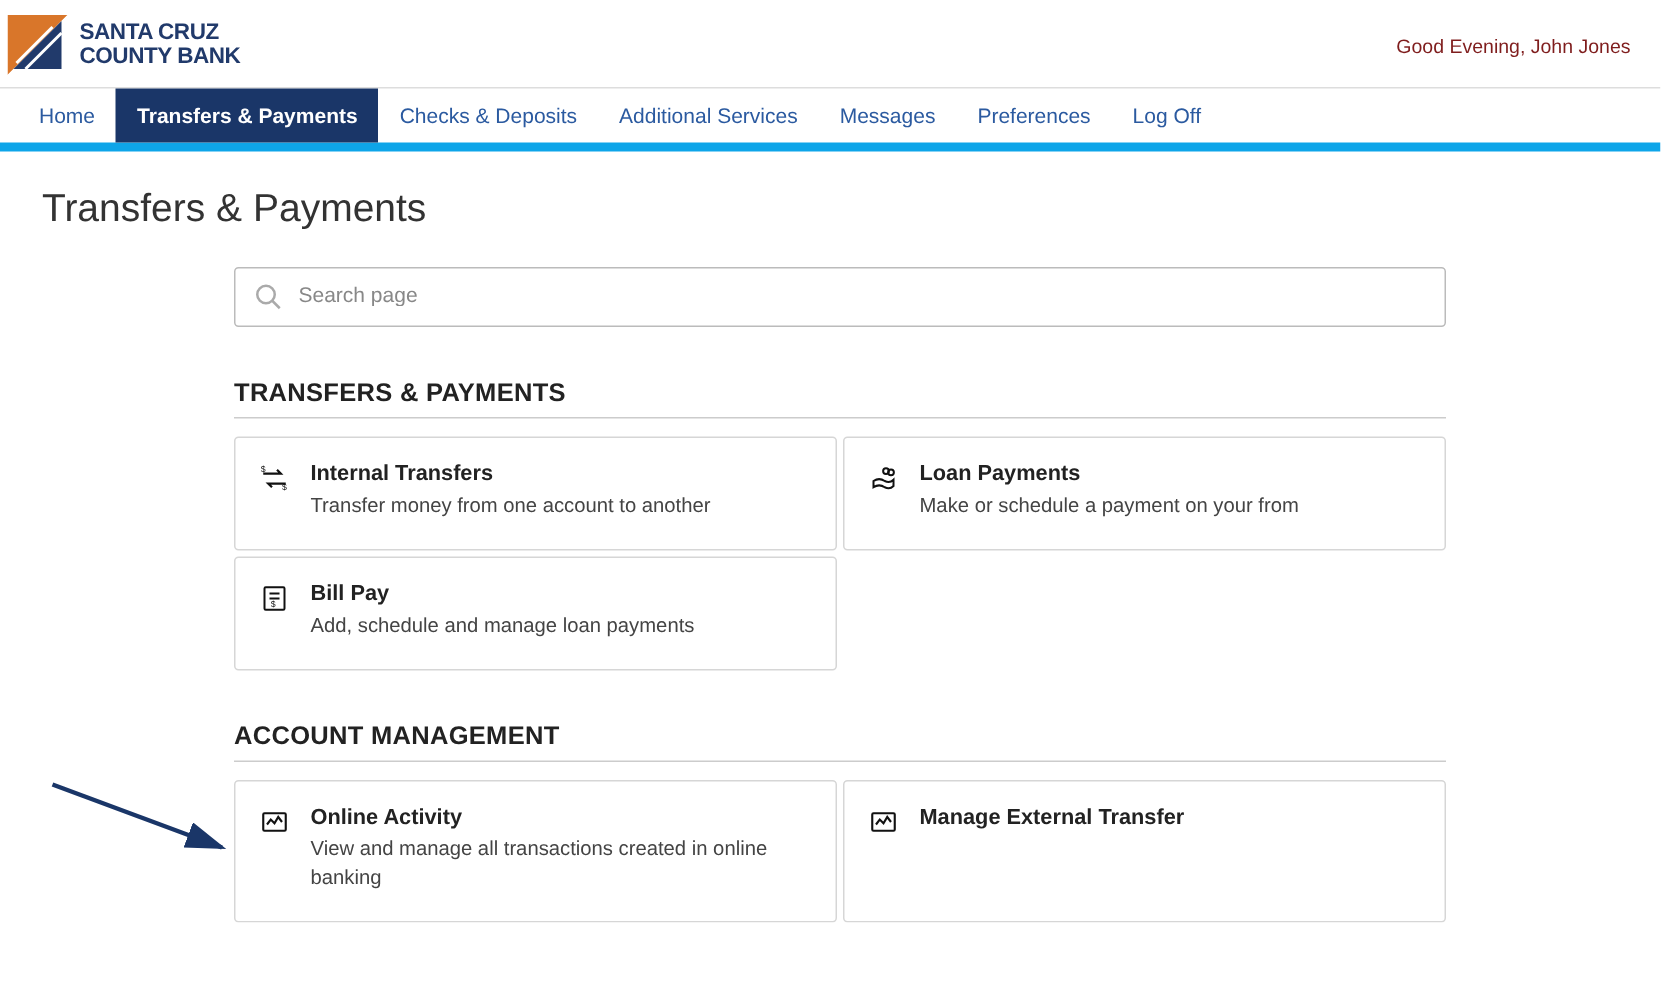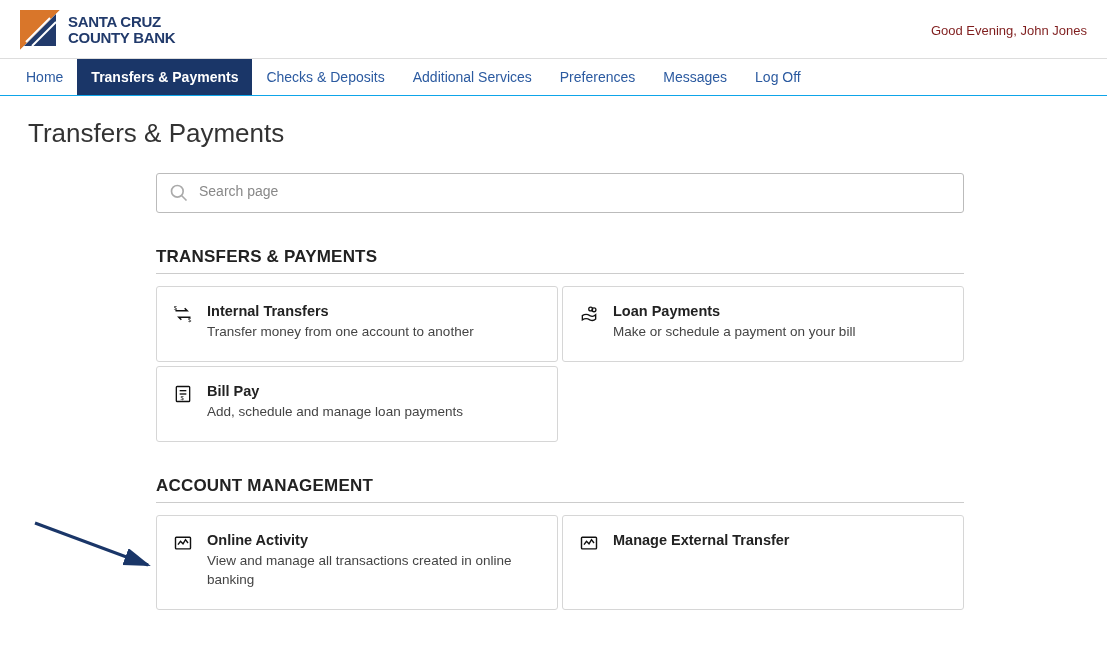--- a/index.html
+++ b/index.html
@@ -6,36 +6,36 @@
   body {
     font-family: "Segoe UI", -apple-system, "Helvetica Neue", Arial, sans-serif;
     color: #333;
     background: #fff;
     width: 1107px;
   }
   .header {
     display: flex;
     justify-content: space-between;
     align-items: center;
-    padding: 10px 20px 8px 20px;
+    padding: 10px 20px 8px 5px;
     border-bottom: 1px solid #ddd;
   }
   .logo-block { display: flex; align-items: center; gap: 8px; }
   .logo-text {
     color: #213a6b;
     font-weight: 700;
     font-size: 15px;
     line-height: 1.05;
     letter-spacing: -0.3px;
   }
   .greeting { color: #7f1d1d; font-size: 13px; }
   .nav {
     display: flex;
     align-items: stretch;
-    border-bottom: 1px solid #0ea5e9;
+    border-bottom: 6px solid #0ea5e9;
     padding: 0 12px;
   }
   .nav-item {
     color: #2b5aa0;
     font-size: 14px;
     padding: 10px 14px;
     cursor: pointer;
   }
   .nav-item.active {
     background: #1a3668;
@@ -125,22 +125,22 @@
       </div>
     </div>
     <div class="greeting">Good Evening, John Jones</div>
   </div>
 
   <div class="nav">
     <div class="nav-item">Home</div>
     <div class="nav-item active">Transfers &amp; Payments</div>
     <div class="nav-item">Checks &amp; Deposits</div>
     <div class="nav-item">Additional Services</div>
+    <div class="nav-item">Messages</div>
     <div class="nav-item">Preferences</div>
-    <div class="nav-item">Messages</div>
     <div class="nav-item">Log Off</div>
   </div>
 
   <h1 class="page-title">Transfers &amp; Payments</h1>
 
   <div class="content">
 
     <div class="search-wrap">
       <svg width="20" height="20" viewBox="0 0 24 24" fill="none" stroke="#aaa" stroke-width="2">
         <circle cx="10" cy="10" r="7"></circle>
@@ -170,21 +170,21 @@
       <div class="card">
         <div class="card-icon">
           <svg width="20" height="20" viewBox="0 0 24 24" fill="none" stroke="#111" stroke-width="1.6">
             <path d="M4 14c3-2 6-2 9 0 2 1 5 1 7-1v5c-2 2-5 2-7 1-3-2-6-2-9 0z"></path>
               <circle cx="14" cy="6" r="2.3"></circle>
               <circle cx="18" cy="7" r="2.3"></circle>
           </svg>
         </div>
         <div>
           <div class="card-title">Loan Payments</div>
-          <div class="card-desc">Make or schedule a payment on your bill</div>
+          <div class="card-desc">Make or schedule a payment on your from</div>
         </div>
       </div>
 
       <div class="card">
         <div class="card-icon">
           <svg width="20" height="20" viewBox="0 0 24 24" fill="none" stroke="#111" stroke-width="1.6">
             <rect x="4" y="3" width="16" height="18" rx="1"></rect>
               <line x1="8" y1="8" x2="16" y2="8"></line>
               <line x1="8" y1="12" x2="16" y2="12"></line>
               <text x="9" y="19" font-size="7" fill="#111" stroke="none">$</text>

